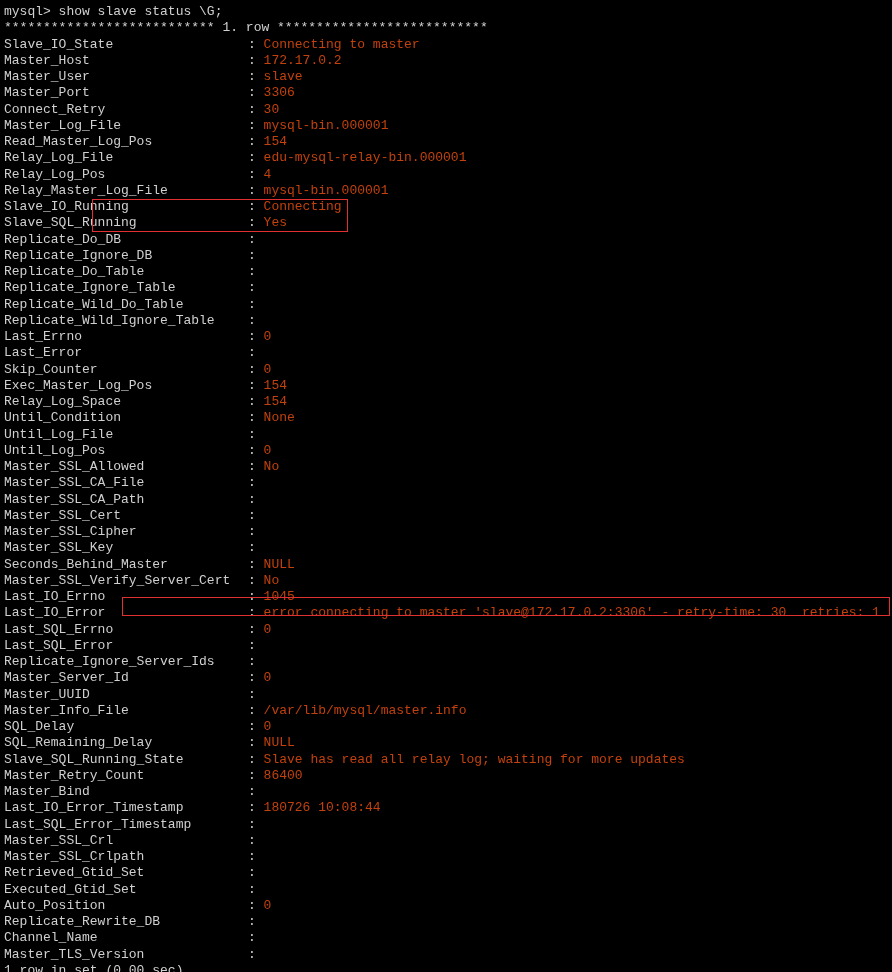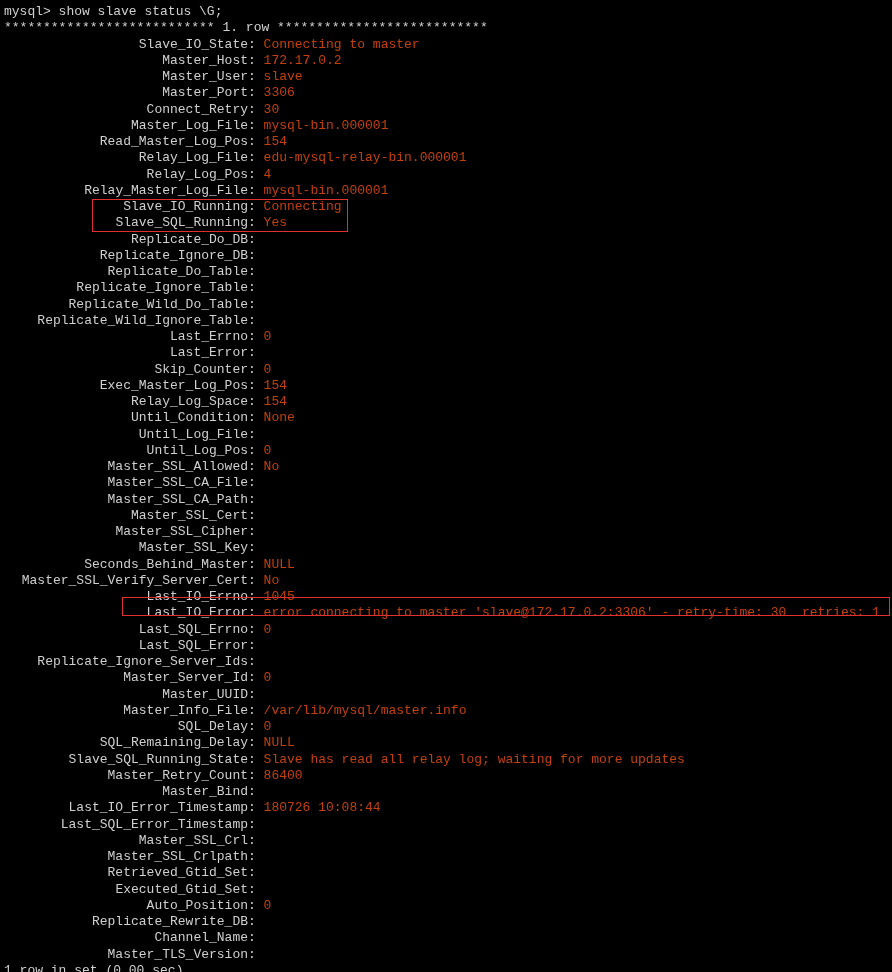--- a/index.html
+++ b/index.html
@@ -13,21 +13,21 @@
     white-space: nowrap;
     width: 892px;
     box-sizing: border-box;
   }
   .row {
     display: flex;
   }
   .key {
     display: inline-block;
     width: 244px;
-    text-align: right;
+    text-align: left;
     color: #d0d0d0;
   }
   .sep {
     color: #d0d0d0;
     padding: 0 1ch 0 0;
   }
   .val {
     color: #c2410c;
   }
   .hl-box1 {

